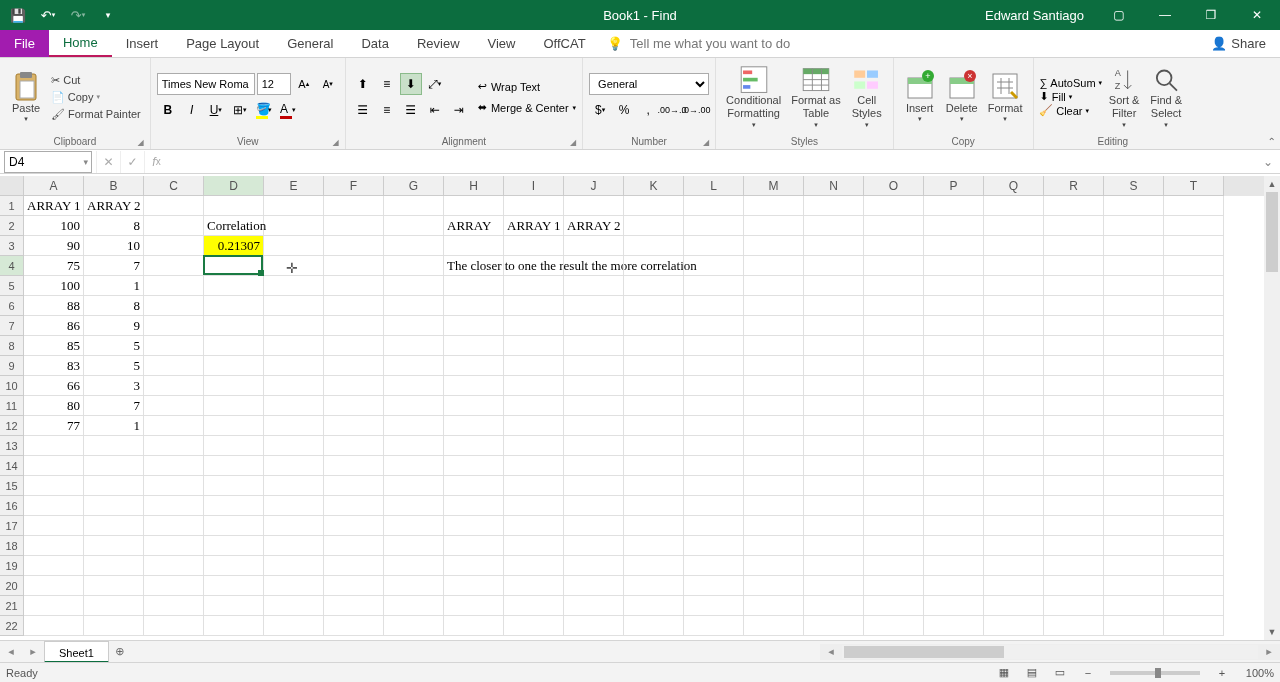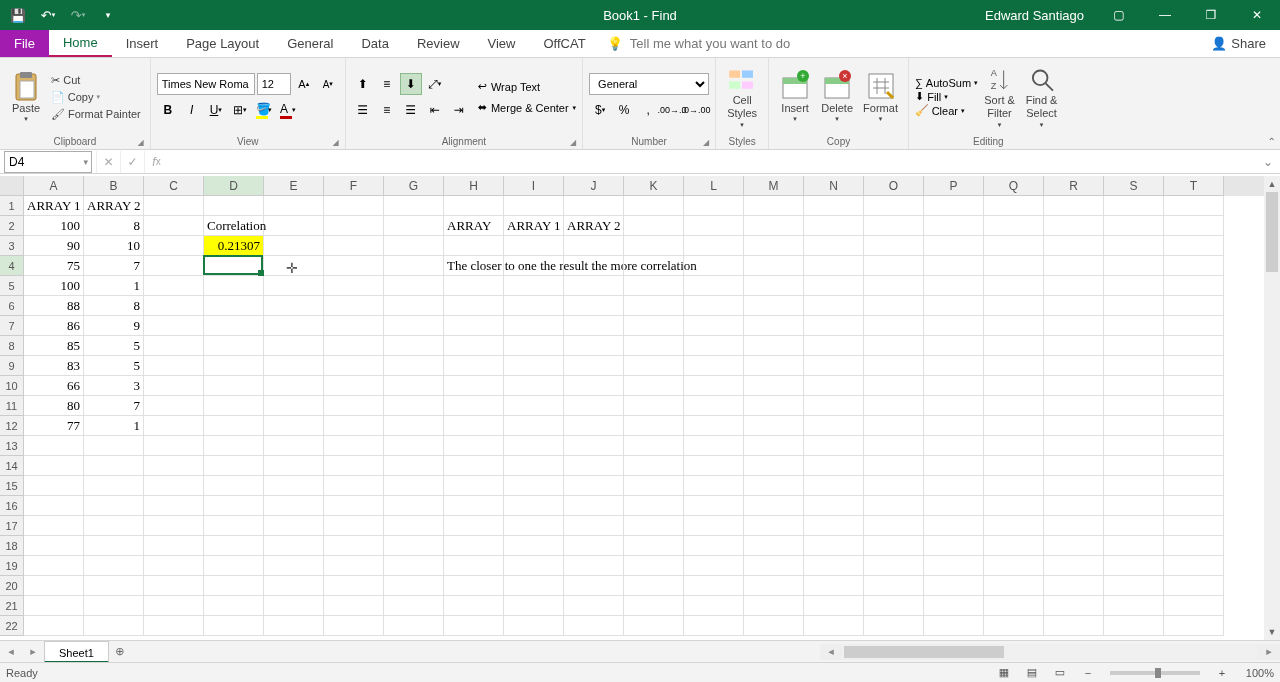--- a/index.html
+++ b/index.html
@@ -247,20 +247,44 @@
           <div class="sq" style="font-size:9px">.00→.0</div>
           <div class="sq" style="font-size:9px">.0→.00</div>
         </div>
       </div>
     </div>
     <div class="group-label"><span>Number</span><span class="launcher">◢</span></div>
   </div>
 
   <div class="group">
     <div class="group-body">
+      <div class="rbtn big">
+          <svg viewBox="0 0 32 32">
+            <rect x="2" y="2" width="28" height="28" fill="#fff" stroke="#888"></rect>
+            <rect x="4" y="6" width="10" height="4" fill="#e66"></rect>
+            <rect x="4" y="14" width="16" height="4" fill="#6b6"></rect>
+            <rect x="4" y="22" width="8" height="4" fill="#68e"></rect>
+          </svg>
+          <span style="white-space:pre-line">Conditional
+Formatting</span>
+          <span style="font-size:7px">▾</span>
+        </div>
+      <div class="rbtn big">
+          <svg viewBox="0 0 32 32">
+            <rect x="2" y="4" width="28" height="24" fill="#fff" stroke="#888"></rect>
+            <rect x="2" y="4" width="28" height="6" fill="#6a6"></rect>
+            <line x1="2" y1="16" x2="30" y2="16" stroke="#888"></line>
+            <line x1="2" y1="22" x2="30" y2="22" stroke="#888"></line>
+            <line x1="12" y1="4" x2="12" y2="28" stroke="#888"></line>
+            <line x1="22" y1="4" x2="22" y2="28" stroke="#888"></line>
+          </svg>
+          <span style="white-space:pre-line">Format as
+Table</span>
+          <span style="font-size:7px">▾</span>
+        </div>
       <div class="rbtn big">
           <svg viewBox="0 0 32 32">
             <rect x="2" y="6" width="12" height="8" fill="#fc9"></rect>
             <rect x="16" y="6" width="12" height="8" fill="#9cf"></rect>
             <rect x="2" y="18" width="12" height="8" fill="#cfc"></rect>
             <rect x="16" y="18" width="12" height="8" fill="#fcf"></rect>
           </svg>
           <span style="white-space:pre-line">Cell
 Styles</span>
           <span style="font-size:7px">▾</span>

